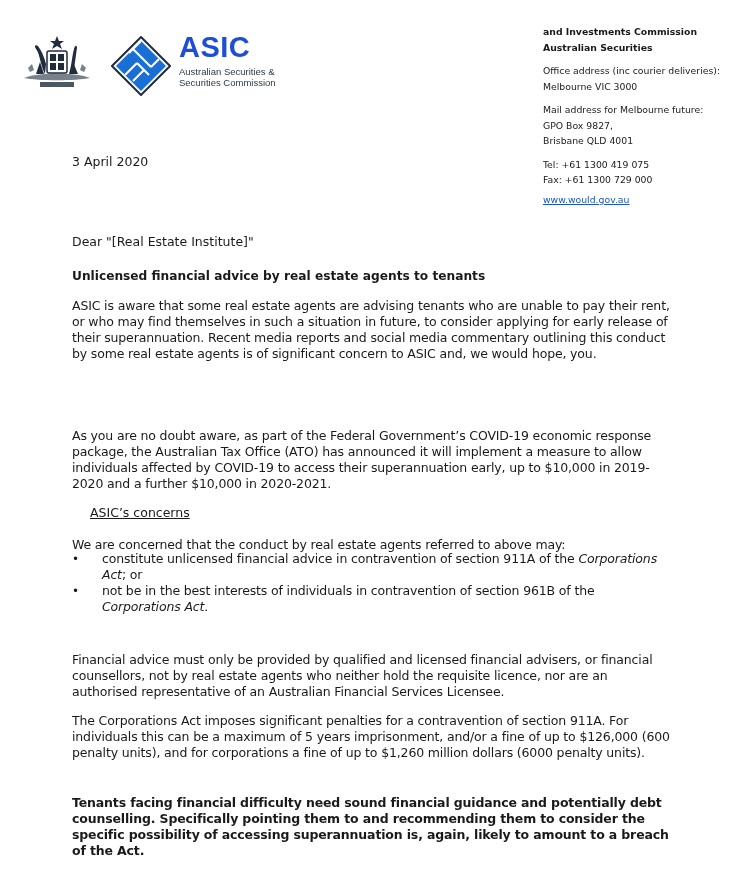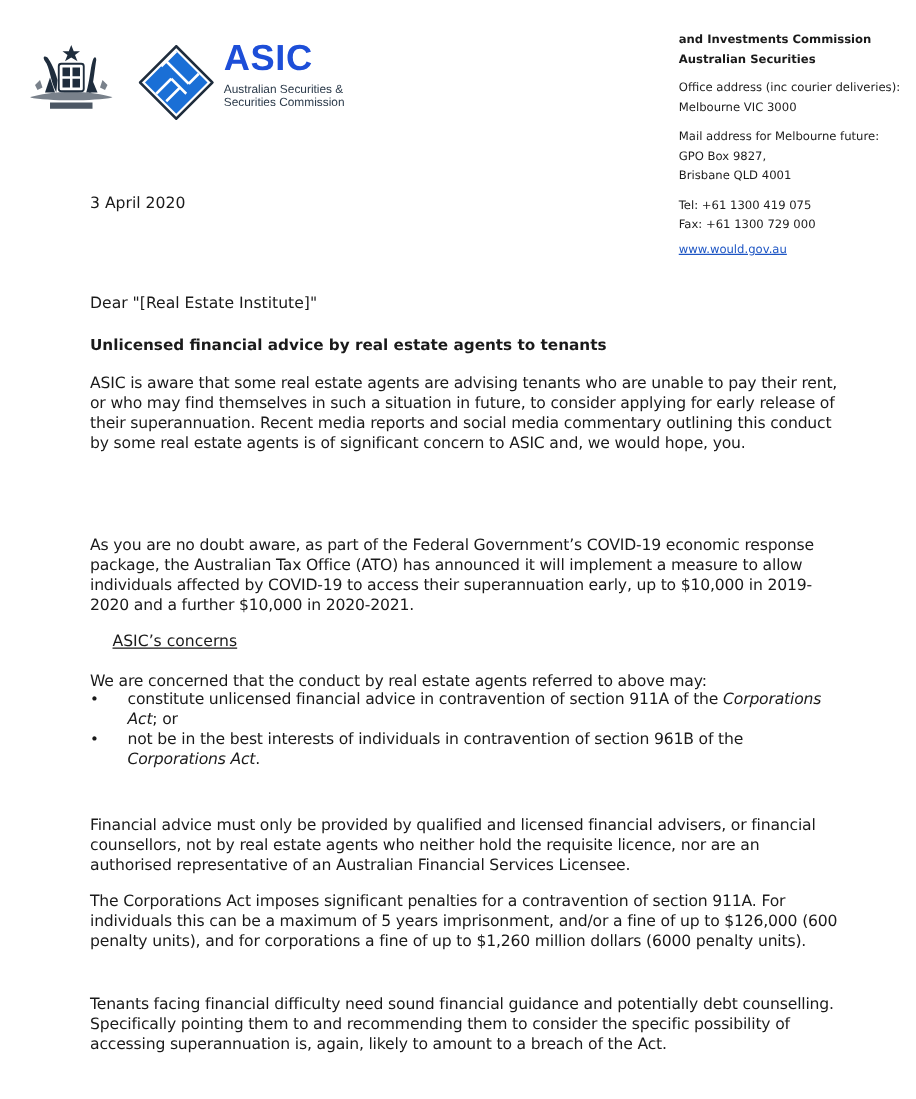--- a/index.html
+++ b/index.html
@@ -25,21 +25,21 @@
   .p1 { top: 298px; }
   .p2 { top: 428px; }
   .heading-u { position: absolute; left: 72px; top: 505px; font-size: 12.5px; text-decoration: underline; margin-left: 18px; }
   .p3 { top: 537px; }
   .bullets { position: absolute; left: 72px; top: 551px; width: 600px; font-size: 12.5px; line-height: 16px; letter-spacing: -0.15px; }
   .bullet { display: flex; }
   .bullet .dot { width: 30px; flex: none; font-size: 12px; }
   .bullet .txt { flex: 1; }
   .p4 { top: 652px; }
   .p5 { top: 713px; }
-  .p6 { top: 795px; }
+  .p6 { top: 795px; font-weight: bold; }
   i { font-style: italic; }
 </style>
 </head>
 <body>
 
 <svg class="crest" viewBox="0 0 78 62">
   <g fill="#1f2d3d">
     <polygon points="39,2 41,7 46,7 42,10 44,15 39,12 34,15 36,10 32,7 37,7"></polygon>
     <rect x="29" y="17" width="20" height="22" rx="2" fill="none" stroke="#1f2d3d" stroke-width="1.5"></rect>
     <rect x="32" y="20" width="6" height="7"></rect>

